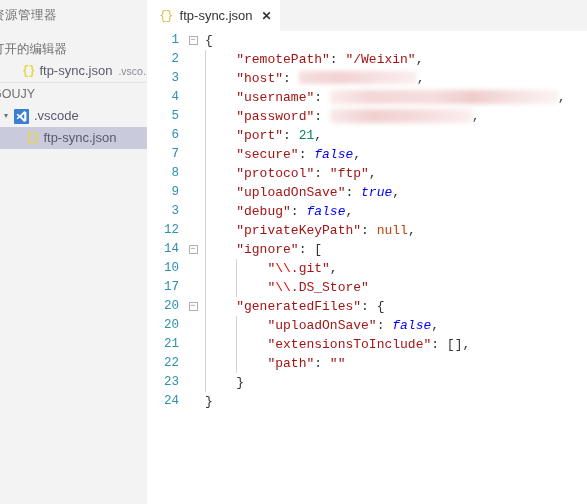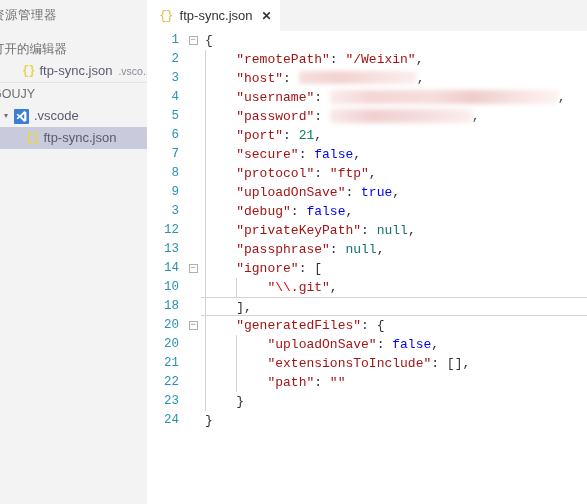--- a/index.html
+++ b/index.html
@@ -220,22 +220,22 @@
     bottom: 0;
     width: 1px;
     background: #d3d3d3;
   }
   .g1 { left: 4px; }
   .g2 { left: 35px; }
 
   .tk-key    { color: #a31515; }
   .tk-str    { color: #a31515; }
   .tk-num    { color: #098658; }
-  .tk-bool   { color: #0000ff; }
-  .tk-null   { color: #0f766e; }
+  .tk-bool   { color: #0000ff; font-style: italic; }
+  .tk-null   { color: #c2410c; }
   .tk-punct  { color: #333333; }
   .tk-esc    { color: #ee0000; }
 
   
   .redact {
     display: inline-block;
     vertical-align: middle;
     border-radius: 2px;
     position: relative;
     top: -1px;
@@ -306,24 +306,23 @@
         <div class="line"><div class="gutter">2</div><div class="fold"></div><div class="code"><span class="guide g1"></span><span>    </span><span class="tk-key">"remotePath"</span><span class="tk-punct">: </span><span class="tk-str">"/Weixin"</span><span class="tk-punct">,</span></div></div>
         <div class="line"><div class="gutter">3</div><div class="fold"></div><div class="code"><span class="guide g1"></span><span>    </span><span class="tk-key">"host"</span><span class="tk-punct">: </span><span class="redact r-host"></span><span class="tk-punct">,</span></div></div>
         <div class="line"><div class="gutter">4</div><div class="fold"></div><div class="code"><span class="guide g1"></span><span>    </span><span class="tk-key">"username"</span><span class="tk-punct">: </span><span class="redact r-user"></span><span class="tk-punct">,</span></div></div>
         <div class="line"><div class="gutter">5</div><div class="fold"></div><div class="code"><span class="guide g1"></span><span>    </span><span class="tk-key">"password"</span><span class="tk-punct">: </span><span class="redact r-pass"></span><span class="tk-punct">,</span></div></div>
         <div class="line"><div class="gutter">6</div><div class="fold"></div><div class="code"><span class="guide g1"></span><span>    </span><span class="tk-key">"port"</span><span class="tk-punct">: </span><span class="tk-num">21</span><span class="tk-punct">,</span></div></div>
         <div class="line"><div class="gutter">7</div><div class="fold"></div><div class="code"><span class="guide g1"></span><span>    </span><span class="tk-key">"secure"</span><span class="tk-punct">: </span><span class="tk-bool">false</span><span class="tk-punct">,</span></div></div>
         <div class="line"><div class="gutter">8</div><div class="fold"></div><div class="code"><span class="guide g1"></span><span>    </span><span class="tk-key">"protocol"</span><span class="tk-punct">: </span><span class="tk-str">"ftp"</span><span class="tk-punct">,</span></div></div>
         <div class="line"><div class="gutter">9</div><div class="fold"></div><div class="code"><span class="guide g1"></span><span>    </span><span class="tk-key">"uploadOnSave"</span><span class="tk-punct">: </span><span class="tk-bool">true</span><span class="tk-punct">,</span></div></div>
         <div class="line"><div class="gutter">3</div><div class="fold"></div><div class="code"><span class="guide g1"></span><span>    </span><span class="tk-key">"debug"</span><span class="tk-punct">: </span><span class="tk-bool">false</span><span class="tk-punct">,</span></div></div>
         <div class="line"><div class="gutter">12</div><div class="fold"></div><div class="code"><span class="guide g1"></span><span>    </span><span class="tk-key">"privateKeyPath"</span><span class="tk-punct">: </span><span class="tk-null">null</span><span class="tk-punct">,</span></div></div>
-        <div class="line"><div class="gutter">13</div><div class="fold"></div><div class="code"><span class="guide g1"></span><span>    </span><span class="tk-key">"passphrase"</span><span class="tk-punct">: </span><span class="tk-null">null</span><span class="tk-punct">,</span></div></div>
         <div class="line"><div class="gutter">14</div><div class="fold"><span class="box">−</span></div><div class="code"><span class="guide g1"></span><span>    </span><span class="tk-key">"ignore"</span><span class="tk-punct">: </span><span class="tk-punct">[</span></div></div>
         <div class="line"><div class="gutter">10</div><div class="fold"></div><div class="code"><span class="guide g1"></span><span class="guide g2"></span><span>        </span><span class="tk-str">"</span><span class="tk-esc">\\</span><span class="tk-str">.git"</span><span class="tk-punct">,</span></div></div>
-        <div class="line current"><div class="gutter">18</div><div class="fold"></div><div class="code"><span class="guide g1"></span><span>    </span><span class="tk-punct">]</span><span class="tk-punct">,</span></div></div>
+        <div class="line"><div class="gutter">17</div><div class="fold"></div><div class="code"><span class="guide g1"></span><span class="guide g2"></span><span>        </span><span class="tk-str">"</span><span class="tk-esc">\\</span><span class="tk-str">.DS_Store"</span></div></div>
         <div class="line"><div class="gutter">20</div><div class="fold"><span class="box">−</span></div><div class="code"><span class="guide g1"></span><span>    </span><span class="tk-key">"generatedFiles"</span><span class="tk-punct">: </span><span class="tk-punct">{</span></div></div>
         <div class="line"><div class="gutter">20</div><div class="fold"></div><div class="code"><span class="guide g1"></span><span class="guide g2"></span><span>        </span><span class="tk-key">"uploadOnSave"</span><span class="tk-punct">: </span><span class="tk-bool">false</span><span class="tk-punct">,</span></div></div>
         <div class="line"><div class="gutter">21</div><div class="fold"></div><div class="code"><span class="guide g1"></span><span class="guide g2"></span><span>        </span><span class="tk-key">"extensionsToInclude"</span><span class="tk-punct">: </span><span class="tk-punct">[]</span><span class="tk-punct">,</span></div></div>
         <div class="line"><div class="gutter">22</div><div class="fold"></div><div class="code"><span class="guide g1"></span><span class="guide g2"></span><span>        </span><span class="tk-key">"path"</span><span class="tk-punct">: </span><span class="tk-str">""</span></div></div>
         <div class="line"><div class="gutter">23</div><div class="fold"></div><div class="code"><span class="guide g1"></span><span>    </span><span class="tk-punct">}</span></div></div>
         <div class="line"><div class="gutter">24</div><div class="fold"></div><div class="code"><span></span><span class="tk-punct">}</span></div></div>
       </div>
 
   </div>
 </div>

